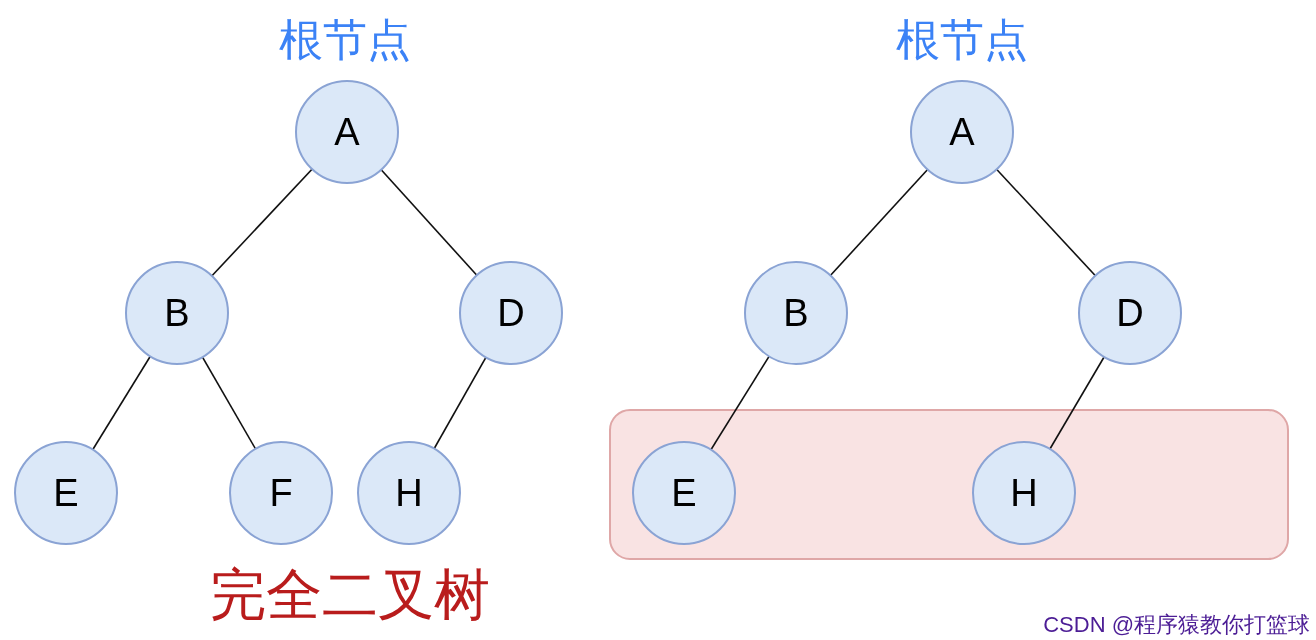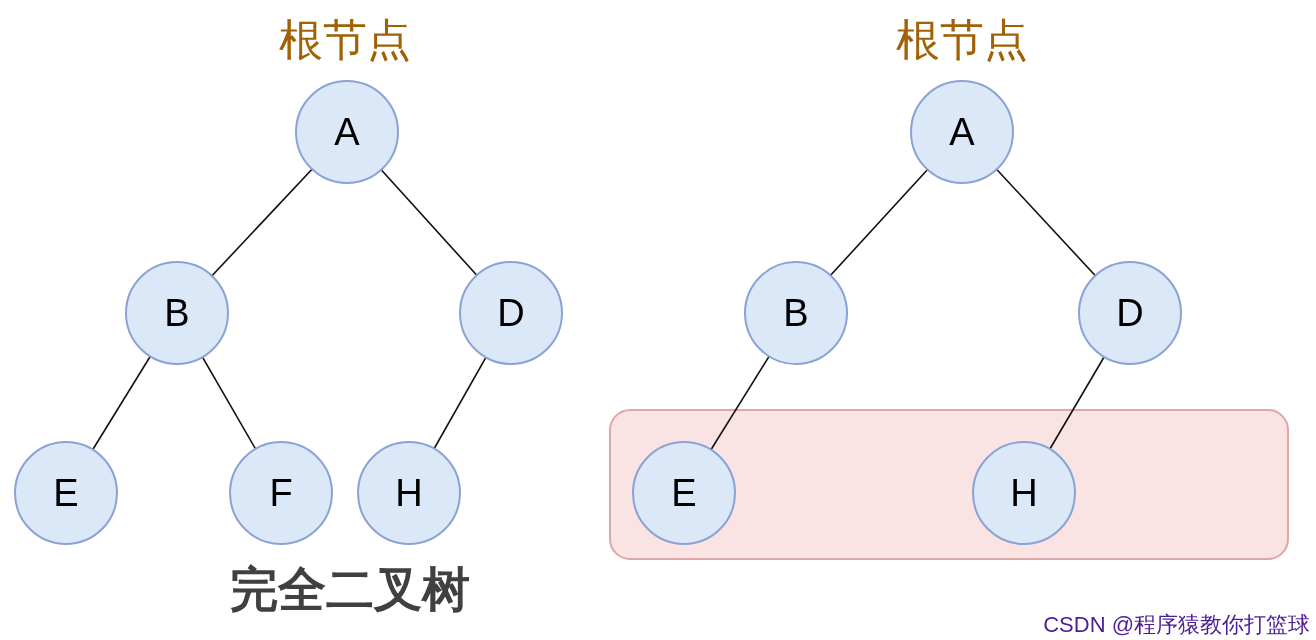--- a/index.html
+++ b/index.html
@@ -35,35 +35,34 @@
     justify-content: center;
     font-size: 38px;
     color: #000000;
     line-height: 1;
   }
   .tree-title {
     position: absolute;
     width: 220px;
     text-align: center;
     font-size: 44px;
-    color: #a16207;
+    color: #3b82f6;
     line-height: 1.1;
     white-space: nowrap;
   }
   .caption {
     position: absolute;
     width: 420px;
     text-align: center;
     white-space: nowrap;
     line-height: 1.1;
   }
   .caption-left {
-    font-size: 48px;
-    color: #404040;
-    font-weight: bold;
+    font-size: 56px;
+    color: #b91c1c;
   }
   .caption-right {
     font-size: 47px;
     color: #fe0000;
   }
   .watermark {
     position: absolute;
     right: 6px;
     top: 610px;
     font-size: 22px;

